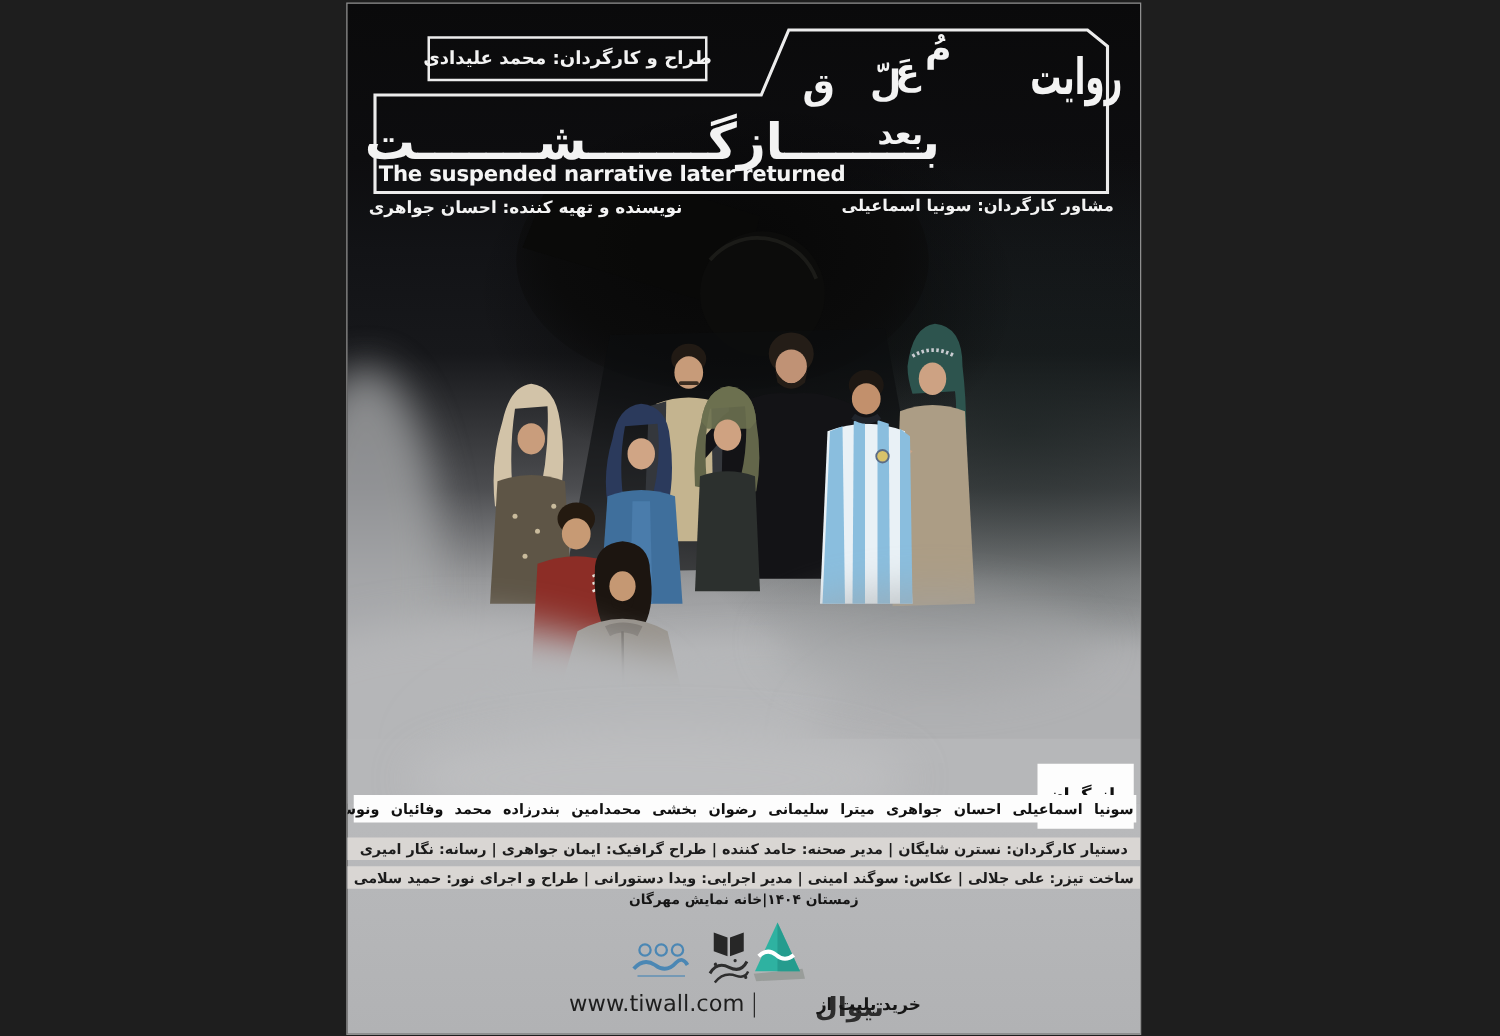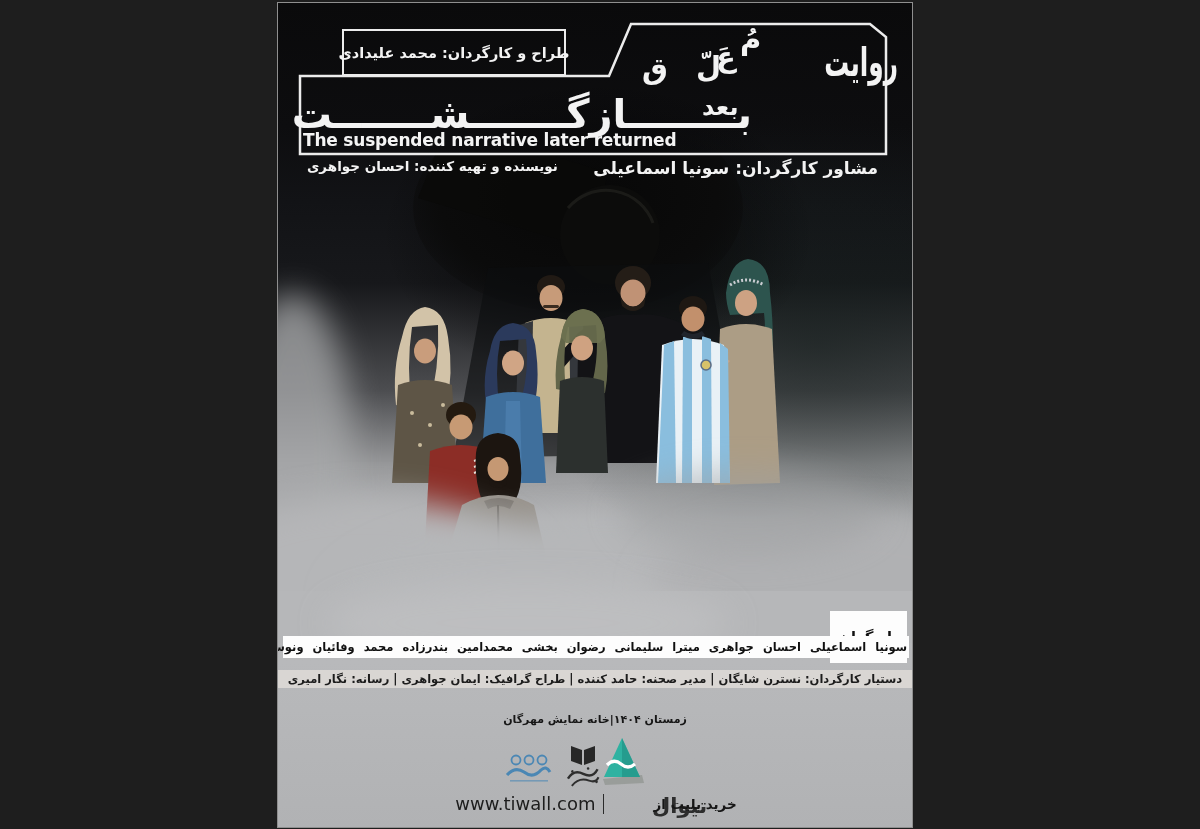--- a/index.html
+++ b/index.html
@@ -9,34 +9,34 @@
   
   .poster{position:absolute;left:277px;top:2px;width:636px;height:826px;
     border:1px solid #8f8f8f;overflow:hidden;background-color:#0b0b0c;
     background:
       radial-gradient(ellipse 300px 210px at 320px 230px, rgba(4,4,4,.95), rgba(4,4,4,0) 72%),
       radial-gradient(ellipse 430px 330px at 540px 340px, rgba(22,32,30,.55), rgba(0,0,0,0) 70%),
       linear-gradient(180deg,#0a0a0b 0%,#0d0d0f 15%,#121316 24%,#17181b 34%,#4c4d50 47%,
                       #97989a 56%,#b4b5b7 63%,#b8b9bb 80%,#b1b2b4 100%);}
   .fa{direction:rtl;color:#f3f3f3;}
   
-  .designer-box{position:absolute;left:64px;top:26px;width:224px;height:47px;
+  .designer-box{position:absolute;left:64px;top:26px;width:224px;height:36px;
     border:2px solid #ececec;display:flex;align-items:center;justify-content:center;
     font-size:14.5px;font-weight:700;white-space:nowrap;z-index:6;}
   .title-svg{position:absolute;left:0;top:0;width:636px;height:200px;z-index:5;}
   .t-ravayat{position:absolute;right:14px;top:36px;font-size:40px;font-weight:700;
     transform:scaleX(.62);transform-origin:right center;white-space:nowrap;z-index:6;}
   .t-ml{position:absolute;font-size:29px;font-weight:700;z-index:6;line-height:1;}
   .t-bad{position:absolute;left:424px;top:78px;font-size:24px;font-weight:700;z-index:6;margin-top:12px;}
   .t-bazgasht{position:absolute;left:24px;top:88px;width:450px;font-size:40px;font-weight:700;
     white-space:nowrap;line-height:1.15;z-index:6;}
   .t-english{position:absolute;left:25px;top:127px;font-size:17px;font-weight:700;color:#f4f4f4;
     letter-spacing:-.2px;z-index:6;white-space:nowrap;}
-  .consultant{position:absolute;right:34px;top:155px;font-size:17px;font-weight:700;z-index:6;white-space:nowrap;}
-  .writer{position:absolute;left:17px;top:155px;font-size:13.5px;font-weight:700;z-index:6;white-space:nowrap;margin-left:12px;}
+  .consultant{position:absolute;right:21px;top:155px;font-size:13px;font-weight:700;z-index:6;white-space:nowrap;}
+  .writer{position:absolute;left:17px;top:155px;font-size:13.5px;font-weight:700;z-index:6;white-space:nowrap;}
   
   .scene{position:absolute;left:0;top:150px;width:636px;height:490px;z-index:2;}
   
   .cast-label{position:absolute;right:5px;top:608px;background:#fdfdfd;color:#101010;
     font-size:14.5px;font-weight:700;padding:18px 9px;z-index:7;direction:rtl;}
   .cast-strip{position:absolute;left:5px;top:633px;width:626px;background:#fdfdfd;color:#101010;
     font-size:11.5px;font-weight:700;text-align:center;padding:4px 2px;word-spacing:5px;
     z-index:7;direction:rtl;white-space:nowrap;}
   .crew-row{position:absolute;left:50%;transform:translateX(-50%);background:#d9d6d3;color:#1c1c1c;
     font-size:11.5px;font-weight:700;padding:2px 12px;z-index:7;direction:rtl;white-space:nowrap;}
@@ -184,20 +184,21 @@
         <ellipse cx="560" cy="440" rx="190" ry="80" fill="#b0b1b3" filter="url(#fogblur)"></ellipse>
         <ellipse cx="470" cy="360" rx="130" ry="42" fill="#9fa0a2" opacity=".55" filter="url(#fogblur)"></ellipse>
         <rect x="0" y="438" width="636" height="52" fill="#b6b7b9"></rect>
         <ellipse cx="250" cy="470" rx="200" ry="40" fill="#c2c3c5" opacity=".6" filter="url(#fogblur)"></ellipse>
       </g>
     </svg>
 
     <div class="cast-label">بازیگران</div>
     <div class="cast-strip">سونیا اسماعیلی احسان جواهری میترا سلیمانی رضوان بخشی محمدامین بندرزاده محمد وفائیان ونوس اسدی محمدحسین علی حسینی امیرپرهام سلطانی</div>
     <div class="crew-row crew-1">دستیار کارگردان: نسترن شایگان | مدیر صحنه: حامد کننده | طراح گرافیک: ایمان جواهری | رسانه: نگار امیری</div>
+    <div class="crew-row crew-2">ساخت تیزر: علی جلالی | عکاس: سوگند امینی | مدیر اجرایی: ویدا دستورانی | طراح و اجرای نور: حمید سلامی</div>
     <div class="season">زمستان ۱۴۰۴|خانه نمایش مهرگان</div>
 
     <svg class="logo" style="left:226px;top:750px" width="48" height="32" viewBox="0 0 48 32" xmlns="http://www.w3.org/2000/svg">
       <circle cx="12" cy="7" r="4.5" fill="none" stroke="#4b87b4" stroke-width="1.8"></circle>
       <circle cx="25" cy="7" r="4.5" fill="none" stroke="#4b87b4" stroke-width="1.8"></circle>
       <circle cx="38" cy="7" r="4.5" fill="none" stroke="#4b87b4" stroke-width="1.8"></circle>
       <path d="M3,22 Q11,13 20,19 Q29,26 37,17 Q42,12 46,19" fill="none" stroke="#4b87b4" stroke-width="3"></path>
       <rect x="6" y="27" width="38" height="1.6" fill="#4b87b4" opacity=".6"></rect>
     </svg>
 

